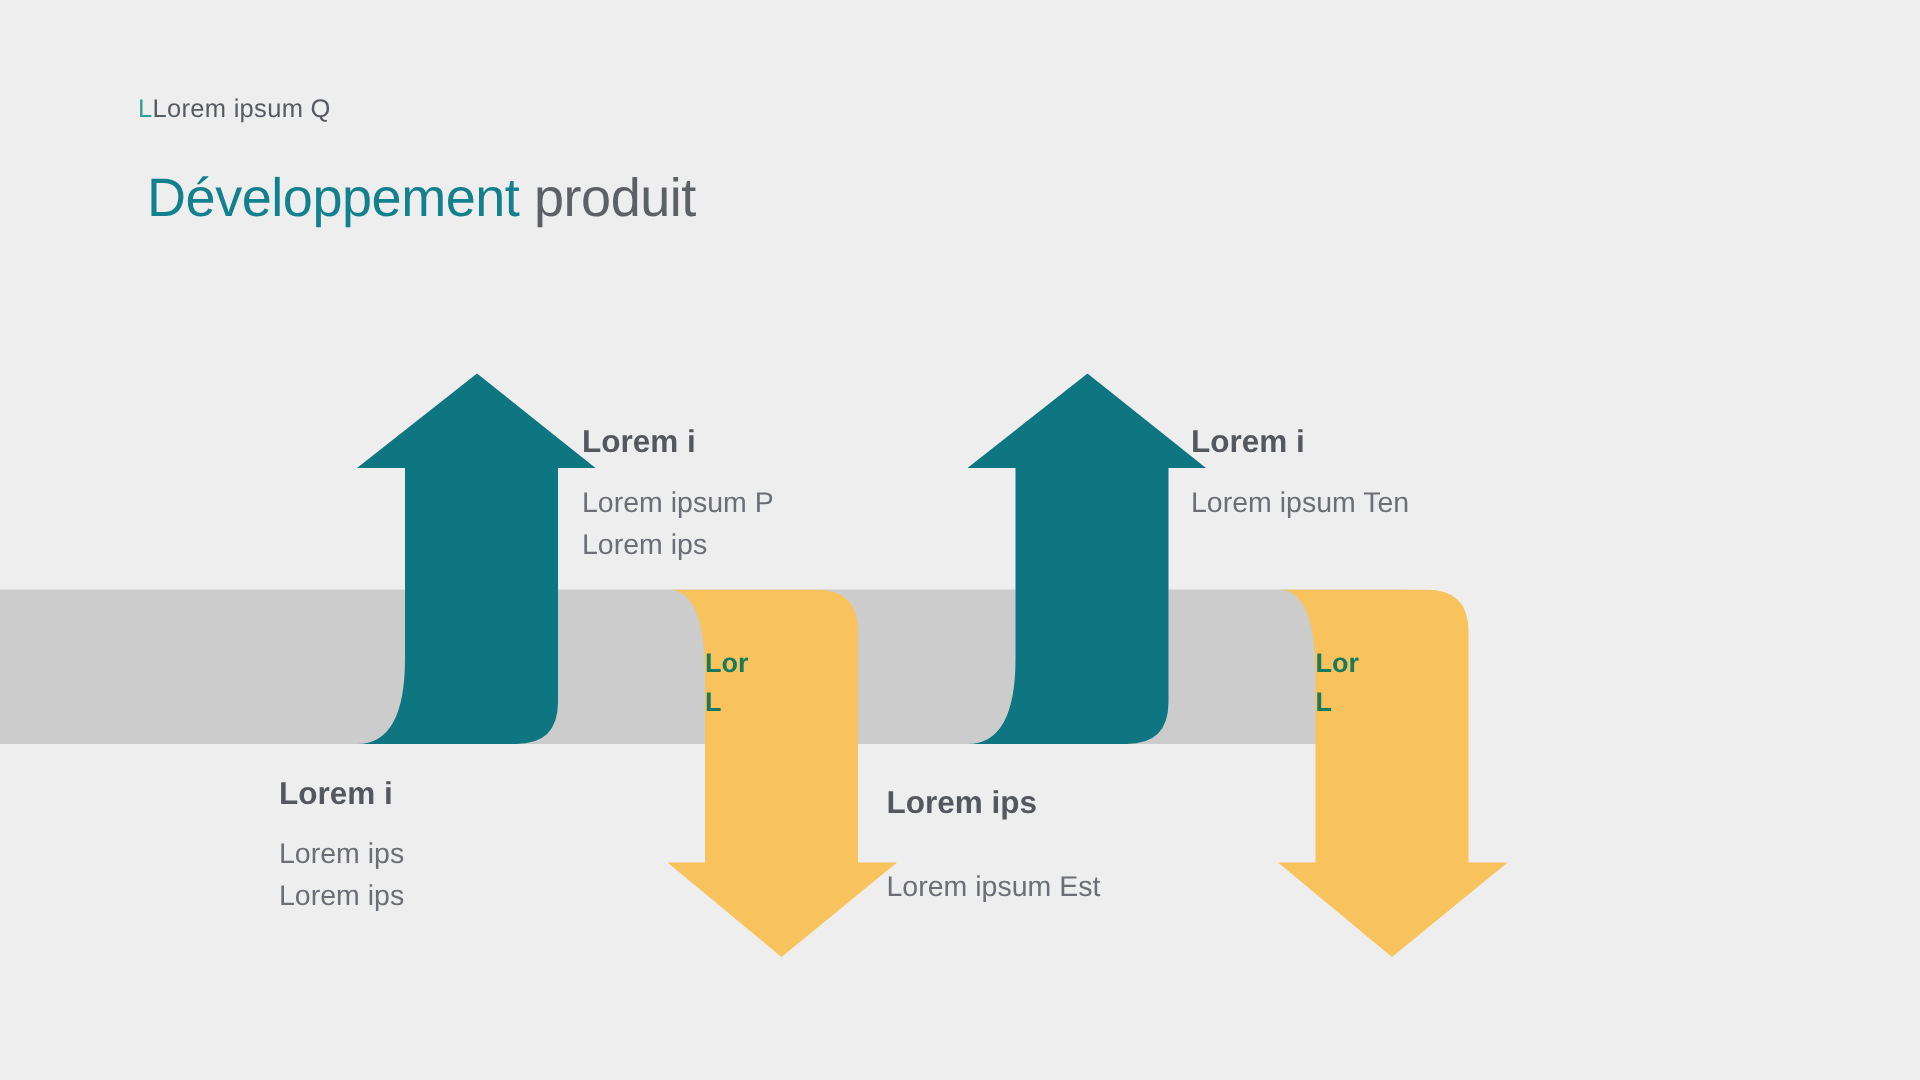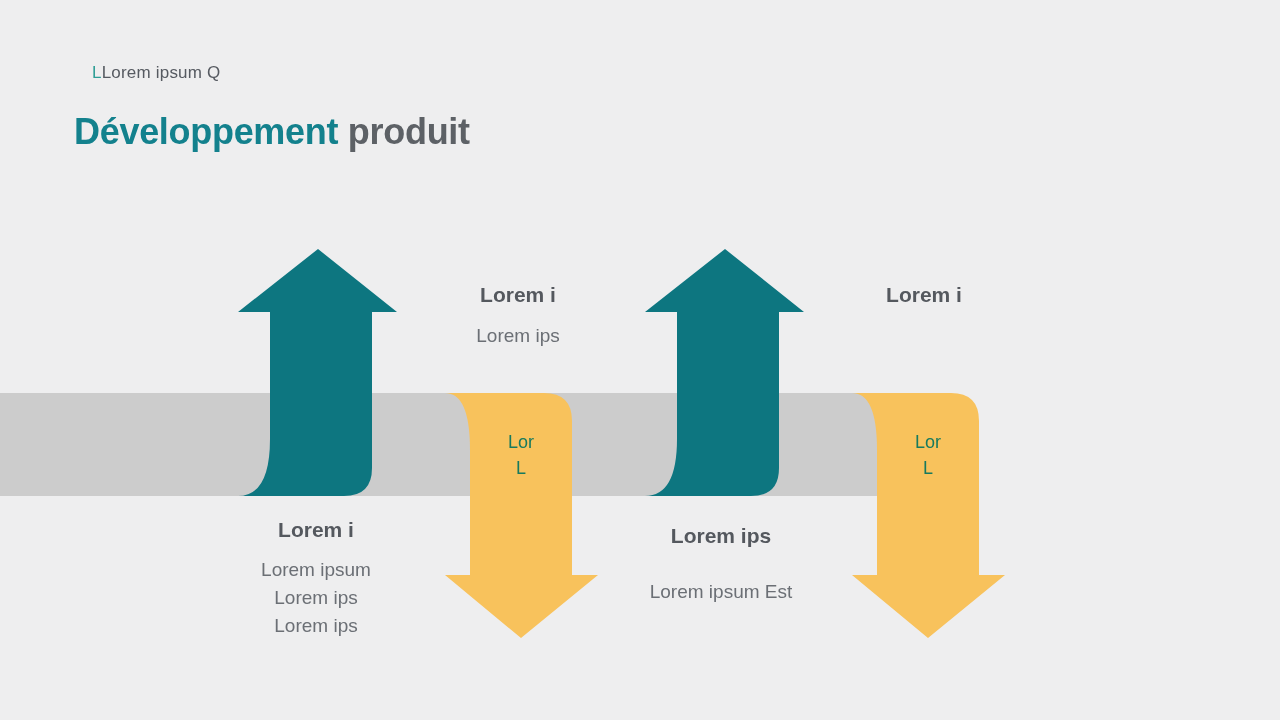--- a/index.html
+++ b/index.html
@@ -17,37 +17,37 @@
   }
   *{margin:0;padding:0;box-sizing:border-box;}
   html,body{width:1280px;height:720px;}
   body{font-family:"Liberation Sans","DejaVu Sans",sans-serif;background:var(--bg);}
   .slide{position:relative;width:1068px;height:720px;background:var(--bg);overflow:hidden;}
 
   .eyebrow{position:absolute;left:92px;top:62px;font-size:17px;line-height:21px;
     color:var(--eyebrow-gray);letter-spacing:.2px;}
   .eyebrow .accent{color:var(--eyebrow-accent);}
 
-  .title{position:absolute;left:74px;top:110px;font-size:36px;line-height:44px;
-    font-weight:700;color:var(--title-gray);letter-spacing:-.3px;}
+  .title{position:absolute;left:98px;top:110px;font-size:36px;line-height:44px;
+    font-weight:400;color:var(--title-gray);letter-spacing:-.3px;}
   .title .accent{color:var(--title-teal);}
 
   .band{position:absolute;left:0;top:393px;width:938px;height:103px;background:var(--band);}
 
   .arrow-svg{position:absolute;display:block;}
   .up-fill{fill:var(--teal);}
   .down-fill{fill:var(--yellow);}
 
-  .text-block{position:absolute;width:260px;text-align:center;}
+  .text-block{position:absolute;width:260px;text-align:left;}
   .text-block h3{font-size:21px;line-height:28px;font-weight:700;color:var(--heading-gray);}
   .text-block .lines{margin-top:13px;font-size:19px;line-height:28px;color:var(--body-gray);}
   .text-block .lines span{display:block;}
 
-  .arrow-label{position:absolute;width:102px;text-align:center;font-size:18px;
-    line-height:26px;font-weight:400;color:var(--label-green);}
+  .arrow-label{position:absolute;width:102px;font-size:18px;
+    line-height:26px;font-weight:700;color:var(--label-green);}
   .arrow-label span{display:block;}
 </style>
 </head>
 <body>
 
 <div class="slide">
 
   <div class="eyebrow">
     <span class="accent">L</span><span>Lorem ipsum Q</span>
   </div>
@@ -79,34 +79,35 @@
     <span>L</span>
   </div>
   <div class="arrow-label" style="left:877px;top:429px;">
     <span>Lor</span>
     <span>L</span>
   </div>
 
   <div class="text-block" style="left:388px;top:281px;">
     <h3>Lorem i</h3>
     <div class="lines">
+      <span>Lorem ipsum P</span>
       <span>Lorem ips</span>
     </div>
   </div>
 
   <div class="text-block" style="left:794px;top:281px;">
     <h3>Lorem i</h3>
     <div class="lines">
+      <span>Lorem ipsum Ten</span>
     </div>
   </div>
 
   <div class="text-block" style="left:186px;top:516px;">
     <h3>Lorem i</h3>
     <div class="lines" style="margin-top:12px;">
-      <span>Lorem ipsum</span>
       <span>Lorem ips</span>
       <span>Lorem ips</span>
     </div>
   </div>
 
   <div class="text-block" style="left:591px;top:522px;">
     <h3>Lorem ips</h3>
     <div class="lines" style="margin-top:28px;">
       <span>Lorem ipsum Est</span>
     </div>

